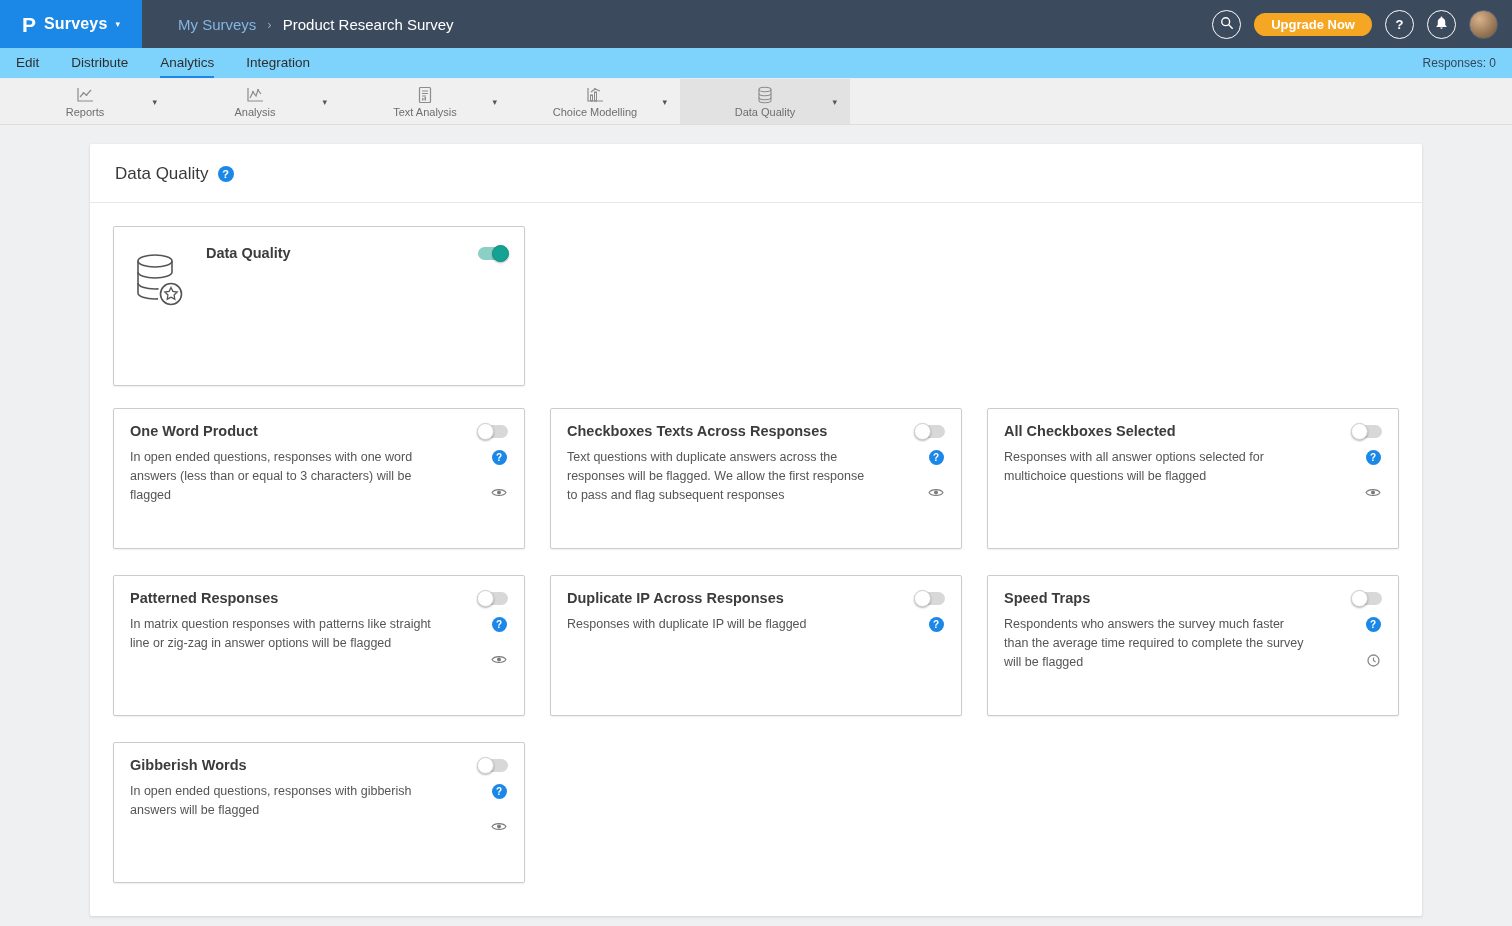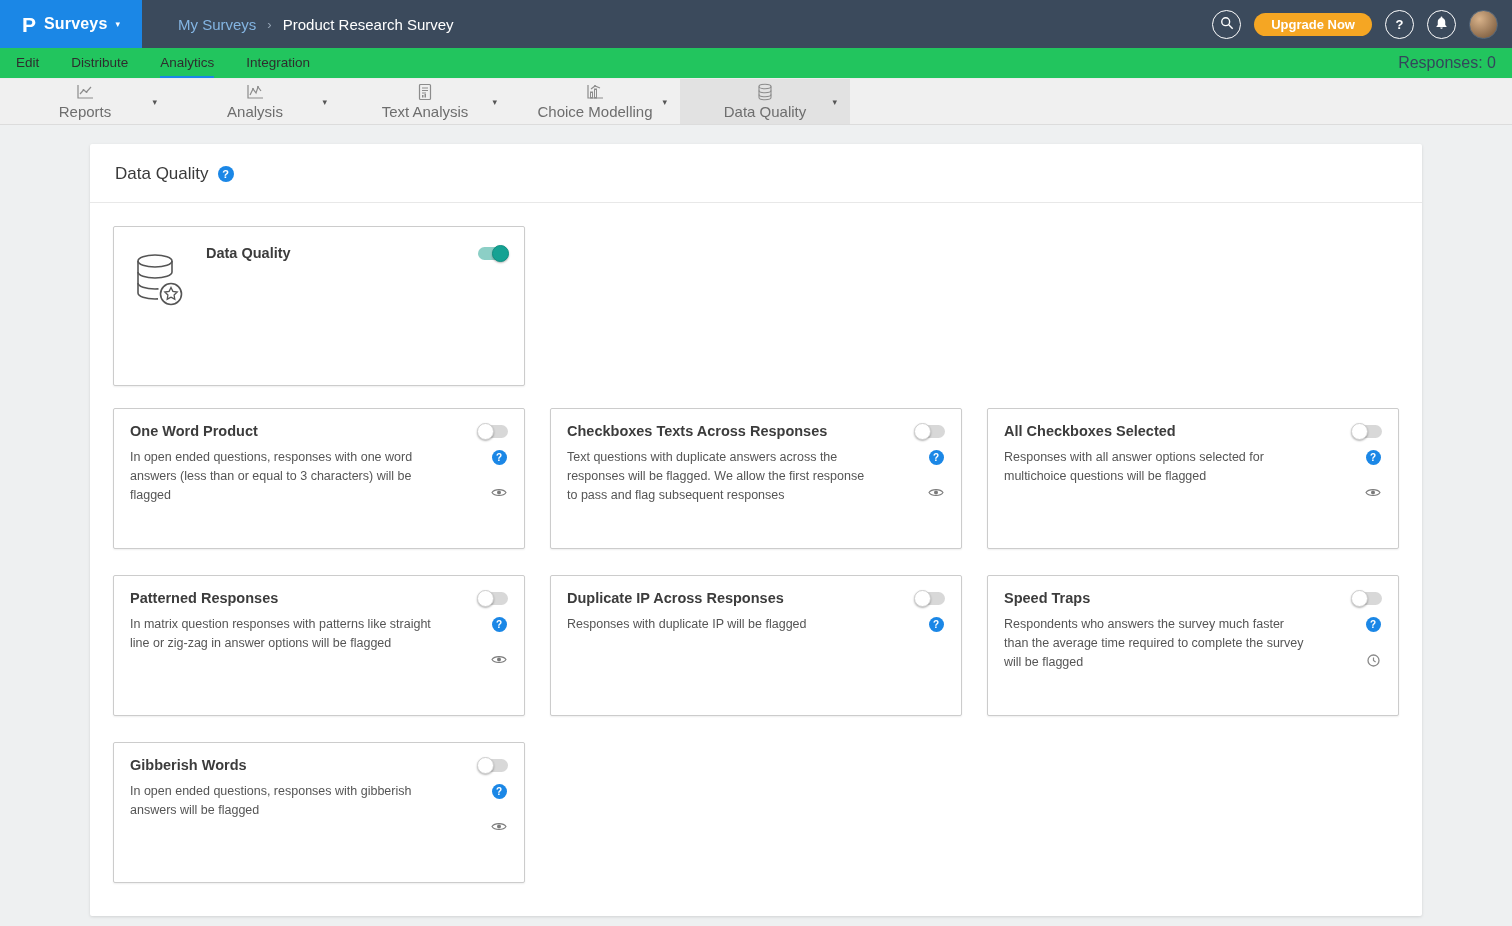--- a/index.html
+++ b/index.html
@@ -20,30 +20,30 @@
   .crumbs { display:flex; align-items:center; gap:11px; margin-left:36px; font-size:15px; }
   .crumb-parent { color:#84b5e2; cursor:pointer; }
   .crumb-sep { color:#94a4b4; font-size:13px; }
   .crumb-current { color:#fff; }
   .topbar-right { margin-left:auto; display:flex; align-items:center; gap:13px; margin-right:14px; }
   .ring { width:29px; height:29px; border:1.5px solid #fff; border-radius:50%; display:flex; align-items:center; justify-content:center; cursor:pointer; flex:0 0 auto; color:#fff; font-size:13px; font-weight:bold; }
   .upgrade-btn { background:#f5a623; color:#fff; font-weight:bold; font-size:13px; border:none; border-radius:15px; padding:4px 17px; cursor:pointer; font-family:inherit; }
   .avatar { width:29px; height:29px; border-radius:50%; background:radial-gradient(circle at 35% 30%, #d8b28a, #6e4f33); border:1px solid #55687c; cursor:pointer; }
 
   
-  .tabs-row { height:31px; background:#22c55e; display:flex; align-items:stretch; padding:0 16px; border-bottom:1px solid #ececec; }
+  .tabs-row { height:31px; background:#7dd3fc; display:flex; align-items:stretch; padding:0 16px; border-bottom:1px solid #ececec; }
   .tab { font-size:13.5px; color:#2e2e2e; margin-right:32px; display:flex; align-items:center; border-bottom:2px solid transparent; cursor:pointer; }
   .tab.active { border-bottom-color:#1b87e6; font-weight:500; }
-  .responses { margin-left:auto; font-size:16px; color:#33475b; align-self:center; }
+  .responses { margin-left:auto; font-size:12px; color:#33475b; align-self:center; }
 
   
   .toolbar { height:46px; background:#f0f0f0; border-bottom:1px solid #dcdcdc; display:flex; }
   .tb-item { width:170px; position:relative; display:flex; flex-direction:column; align-items:center; justify-content:center; cursor:pointer; }
   .tb-item.active { background:#e2e2e2; }
-  .tb-label { font-size:15px; color:#6e6e6e; margin-top:2px;text-align:right; }
+  .tb-label { font-size:11px; color:#6e6e6e; margin-top:2px;text-align:right; }
   .tb-caret { position:absolute; right:13px; top:50%; transform:translateY(-50%); font-size:9px; color:#555; }
   .tb-icon svg { display:block; }
 
   
   .panel { margin:19px 90px 28px; background:#fff; border-radius:2px; box-shadow:0 1px 3px rgba(0,0,0,.12); min-height:755px; }
   .panel-header { display:flex; align-items:center; gap:9px; padding:20px 25px 18px; }
   .panel-title { font-size:17px; color:#3a3a3a; font-weight:500; }
   .help-badge { width:16px; height:16px; border-radius:50%; background:#1b87e6; color:#fff; font-size:11px; font-weight:bold; display:inline-flex; align-items:center; justify-content:center; cursor:pointer; }
   .panel-divider { height:1px; background:#e8e8e8; }
   .panel-body { padding:23px 23px 33px; }

